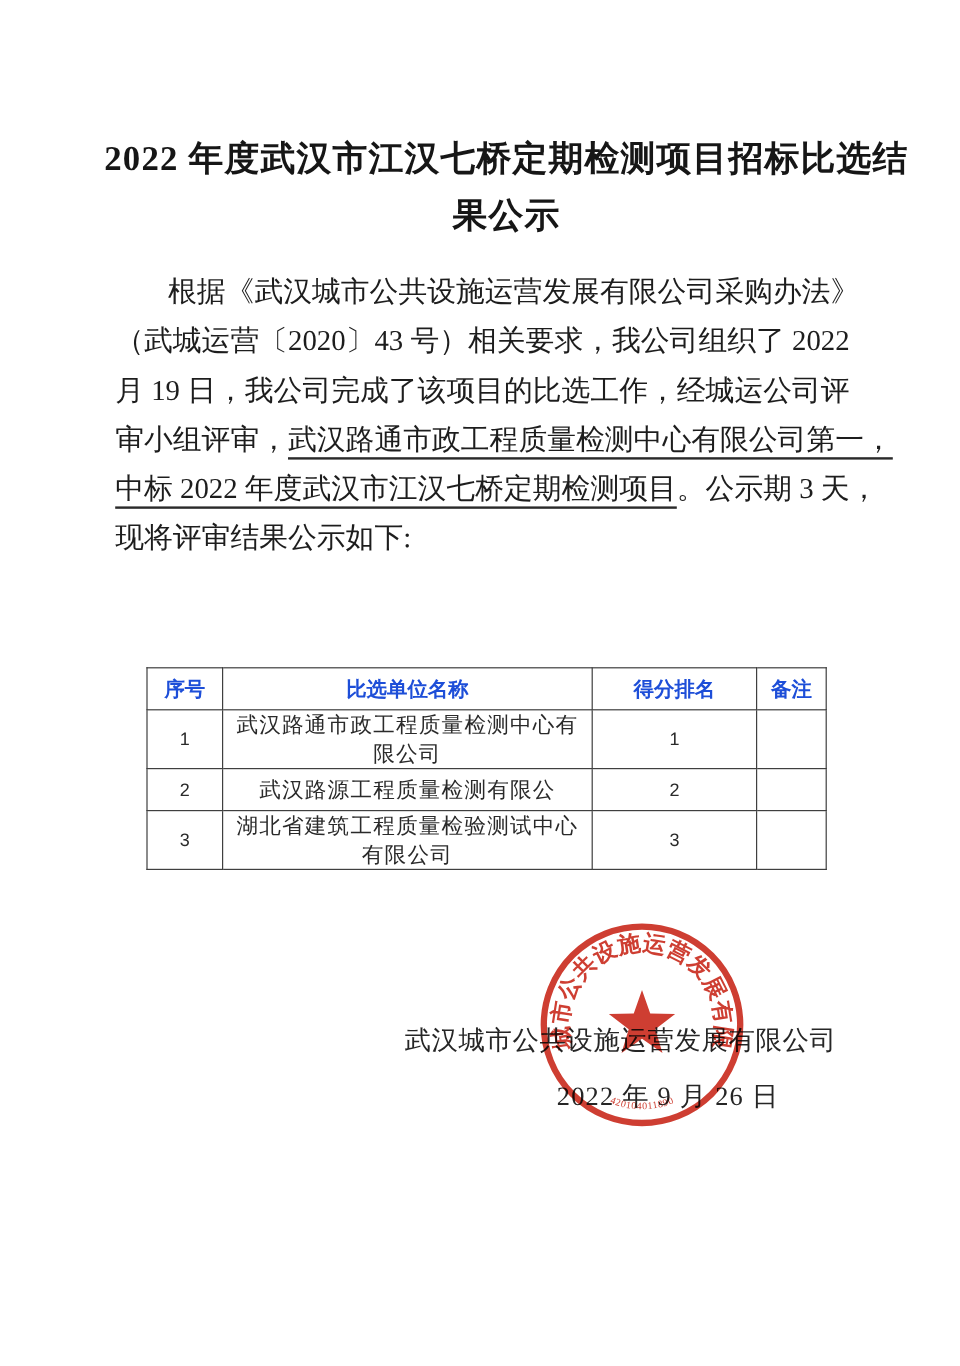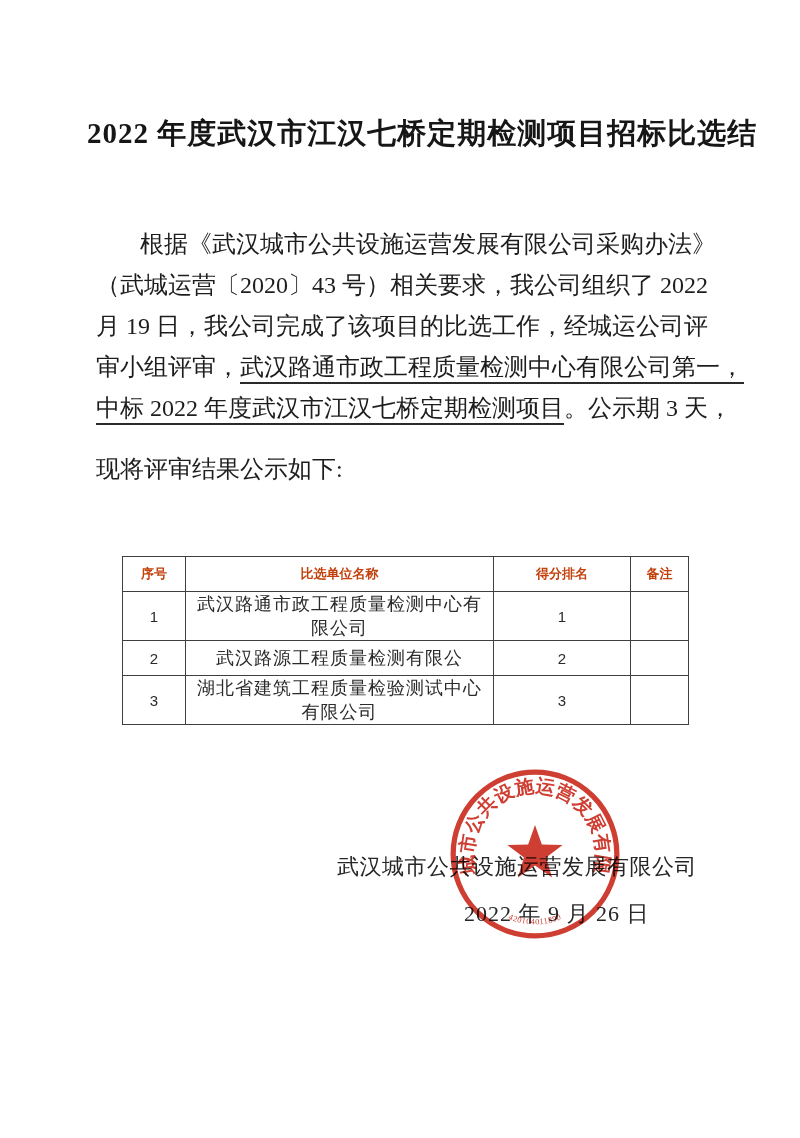--- a/index.html
+++ b/index.html
@@ -13,39 +13,39 @@
     position:absolute; top:110px; left:60px; right:60px;
     text-align:center; font-weight:bold; font-size:29px; line-height:47px;
     letter-spacing:1px; color:#161616;
   }
   .body-text { position:absolute; top:224px; left:96px; width:606px; font-size:24px; }
   .body-line {
     height:41px; line-height:41px; white-space:nowrap;
     text-align:justify; text-align-last:justify;
   }
   .body-line.indent { text-indent:44px; }
-  .body-line.left { text-align:left; text-align-last:left;margin-top:20px; }
+  .body-line.left { text-align:left; text-align-last:left; }
   .u {
     text-decoration:underline;
     text-underline-offset:7px;
     text-decoration-thickness:1.5px;
     text-decoration-color:#2a2a2a;
     margin-top:30px;
   }
   table.result-table {
     position:absolute; top:556px; left:122px;
     border-collapse:collapse; table-layout:fixed;
   }
   .result-table th, .result-table td {
     border:1.5px solid #3f3f3f; height:34px; padding:0 2px;
     text-align:center; vertical-align:middle; overflow:hidden;
   }
   .result-table th {
     font-family:"Liberation Sans","DejaVu Sans",sans-serif;
-    font-weight:600; font-size:13px; color:#c2410c;
+    font-weight:600; font-size:17px; color:#1d4ed8;
   }
   .result-table td {
     font-family:"Liberation Sans","DejaVu Sans",sans-serif;
     font-size:14px; color:#2a2a2a;
   }
   .result-table td:nth-child(2) { font-family:"Liberation Serif","DejaVu Serif",serif; font-size:18px; letter-spacing:1px; }
   .result-table td:nth-child(1), .result-table td:nth-child(3) { font-size:15px; }
   .company-line {
     position:absolute; top:852px; left:337px;
     font-size:22px; letter-spacing:0.5px; color:#262626; white-space:nowrap;
@@ -61,20 +61,21 @@
   .ring-text { font-size:21.5px; letter-spacing:0.5px; font-weight:bold; }
   .serial-text { font-size:9.5px; letter-spacing:0.5px; }
 </style>
 </head>
 <body>
 
 <div class="page">
 
   <div class="title">
     <div>2022 年度武汉市江汉七桥定期检测项目招标比选结</div>
+    <div>果公示</div>
   </div>
 
   <div class="body-text">
       <div class="body-line indent"><span>根据《武汉城市公共设施运营发展有限公司采购办法》</span></div>
       <div class="body-line"><span>（武城运营〔2020〕43 号）相关要求，我公司组织了 2022</span></div>
       <div class="body-line"><span>月 19 日，我公司完成了该项目的比选工作，经城运公司评</span></div>
       <div class="body-line"><span>审小组评审，</span><span class="u">武汉路通市政工程质量检测中心有限公司第一，</span></div>
       <div class="body-line"><span class="u">中标 2022 年度武汉市江汉七桥定期检测项目</span><span>。公示期 3 天，</span></div>
       <div class="body-line left"><span>现将评审结果公示如下:</span></div>
     </div>

